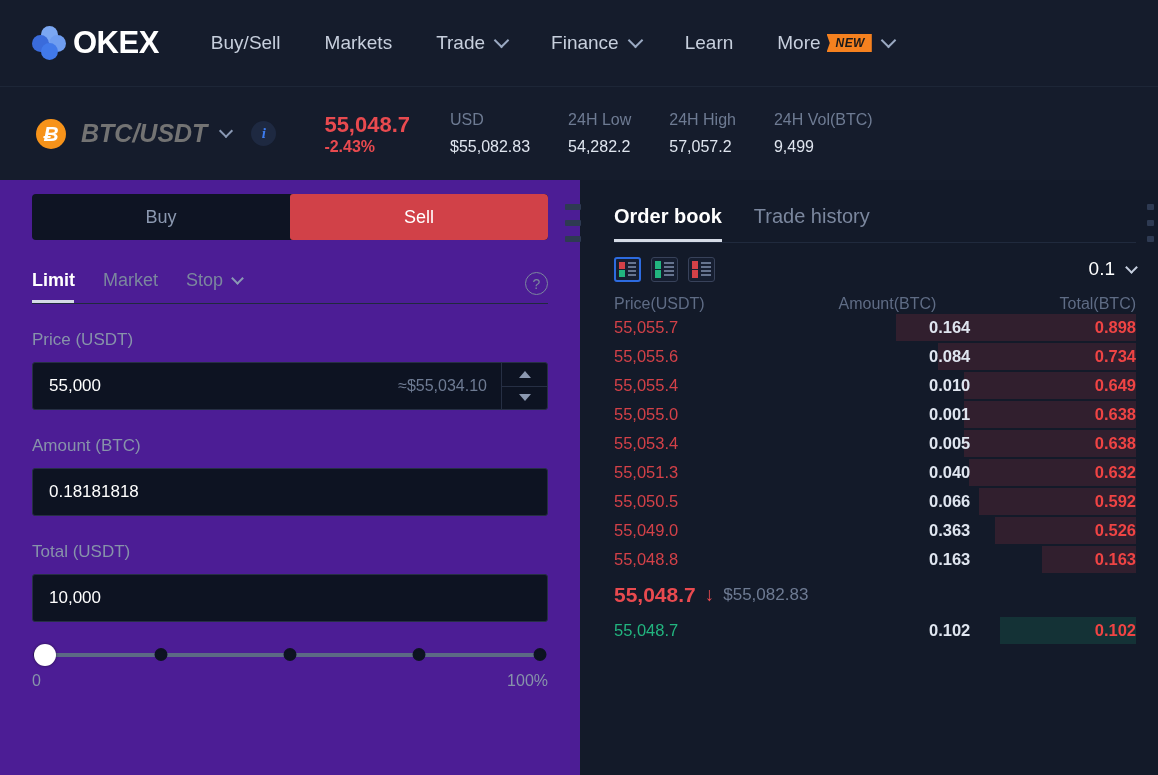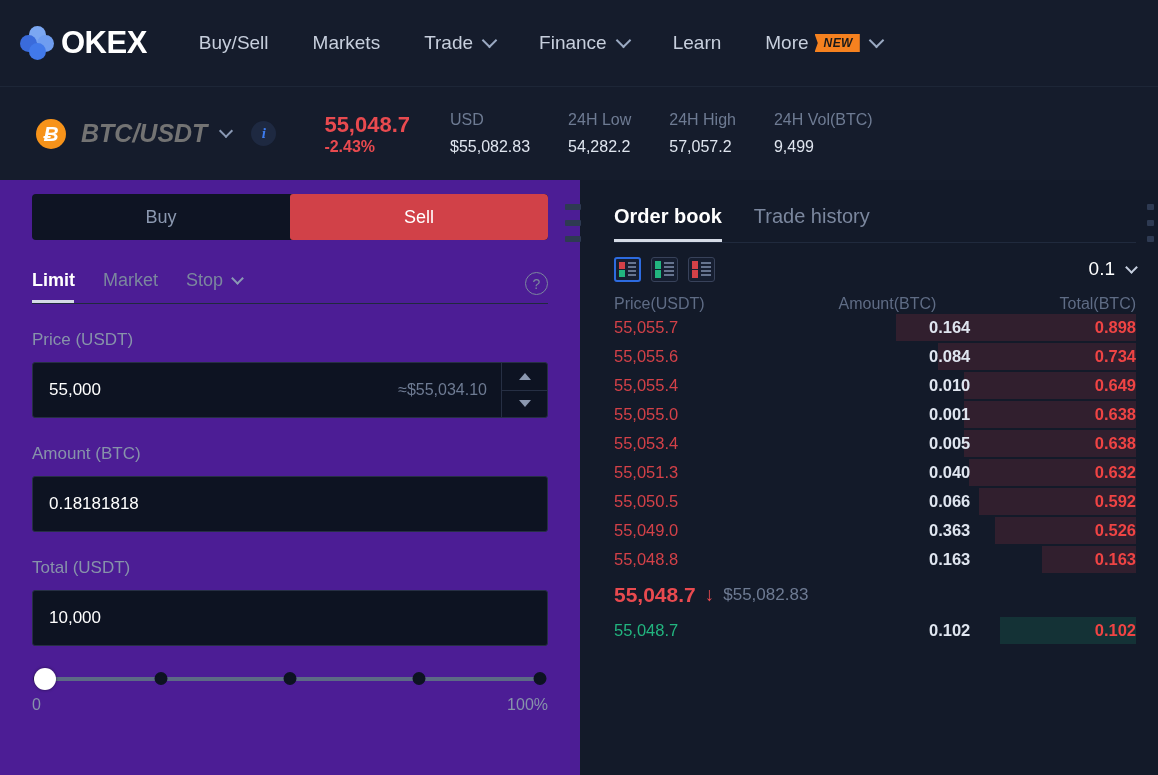--- a/index.html
+++ b/index.html
@@ -12,21 +12,21 @@
     font-family: "Liberation Sans", sans-serif;
     -webkit-font-smoothing: antialiased;
   }
 
   
   .topnav {
     height: 86px;
     background: #151c2c;
     display: flex;
     align-items: center;
-    padding-left: 20px;
+    padding-left: 32px;
     position: relative;
   }
   .logo-wrap { display: flex; align-items: center; margin-right: 52px; }
   .logo-mark { width: 34px; height: 34px; position: relative; margin-right: 7px; }
   .logo-mark i {
     position: absolute; width: 17px; height: 17px; border-radius: 50%;
     display: block;
   }
   .logo-mark i.t { top: 0; left: 8.5px; background: #7ba7f2; }
   .logo-mark i.l { top: 8.5px; left: 0; background: #3a6bdb; }
@@ -149,21 +149,21 @@
     position: absolute; left: 0; bottom: 0; width: 42px; height: 3px;
     background: #d5dbe6;
   }
   .otype-rule {
     height: 1px; background: #202a3d; margin-top: 0;
   }
 
   
   .field-label { color: #8793aa; font-size: 17px; margin-top: 26px; margin-bottom: 12px; }
   .field-box {
-    height: 56px; background: #0d1322; border: 1px solid #262f44;
+    height: 48px; background: #0d1322; border: 1px solid #262f44;
     border-radius: 3px; display: flex; align-items: center;
     padding: 0 0 0 16px; position: relative;
   }
   .field-val { color: #ffffff; font-size: 17px; flex: 1; }
   .field-approx { color: #6e7b93; font-size: 16px; padding-right: 14px; }
   .stepper {
     width: 46px; align-self: stretch; border-left: 1px solid #262f44;
     display: flex; flex-direction: column;
   }
   .stepper .s {

